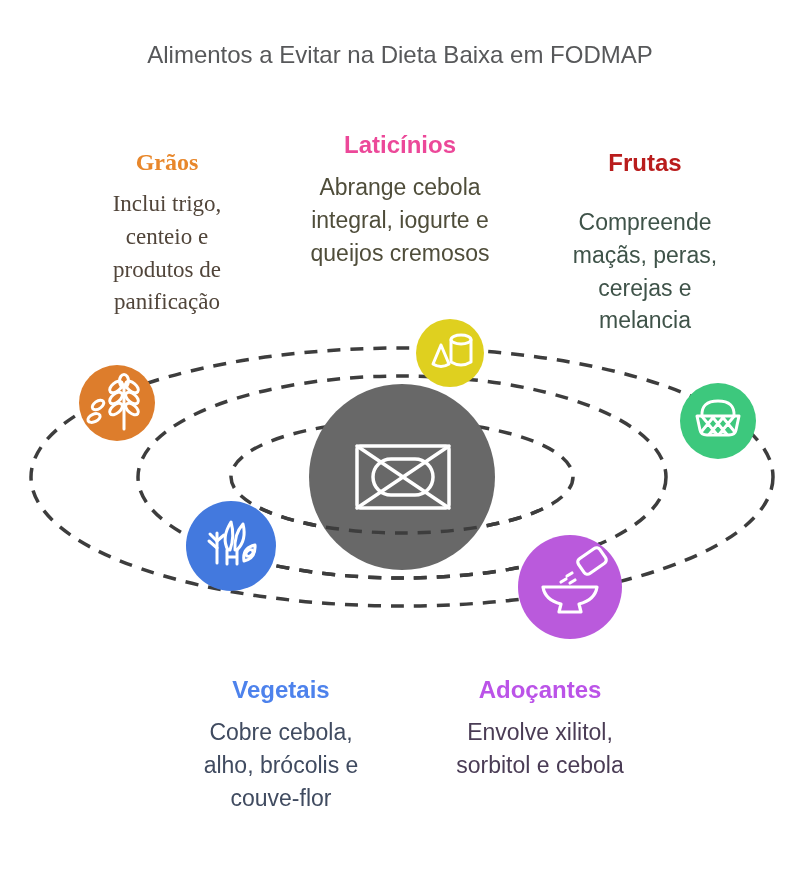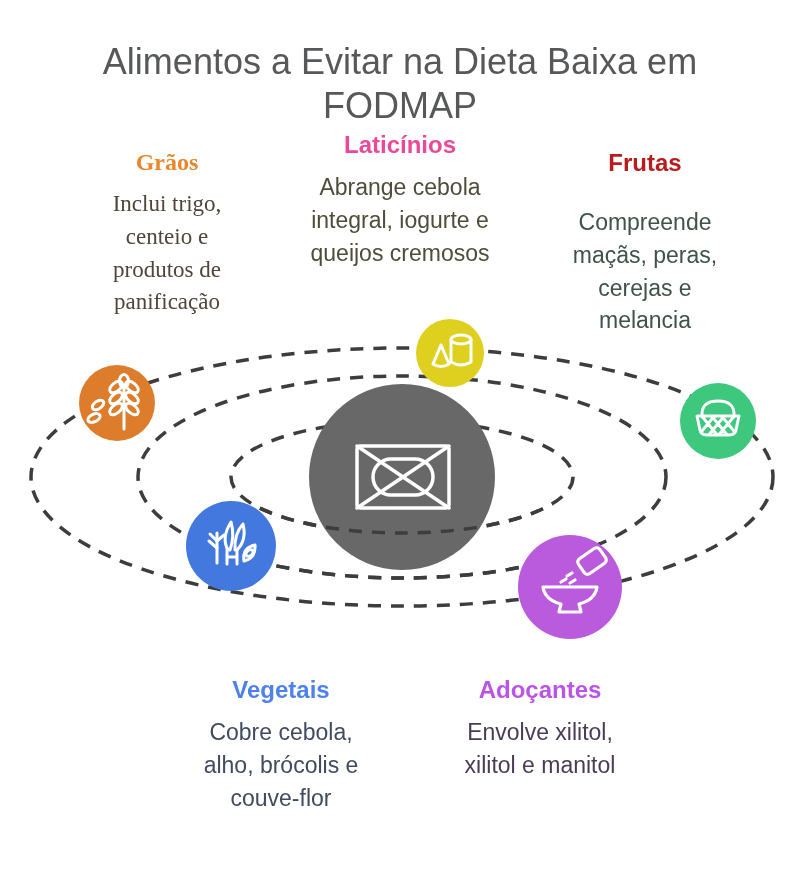--- a/index.html
+++ b/index.html
@@ -2,21 +2,21 @@
 <html><head>
 <meta charset="utf-8">
 <style>
   html,body{margin:0;padding:0;background:#ffffff;}
   .canvas{
     position:relative;width:800px;height:877px;background:#ffffff;
     font-family:"Liberation Sans", sans-serif;overflow:hidden;
   }
   .title{
     position:absolute;top:40px;left:50%;transform:translateX(-50%);
-    width:700px;text-align:center;font-size:36px;font-weight:400;
+    width:700px;text-align:center;font-size:24px;font-weight:400;
     line-height:1.22;margin:0;
   }
   .cat{position:absolute;text-align:center;}
   .cat h2{font-size:24px;font-weight:700;margin:0 0 11px 0;line-height:1.2;}
   .cat p{font-size:23px;font-weight:400;line-height:1.43;margin:0;white-space:pre-line;}
   #cat-graos      {left:77px;  top:148px; width:180px;font-family:Liberation Serif, serif;}
   #cat-laticinios {left:275px; top:131px; width:250px;}
   #cat-frutas     {left:540px; top:149px; width:210px;}
   #cat-vegetais   {left:166px; top:676px; width:230px;}
   #cat-adocantes  {left:410px; top:676px; width:260px;}
@@ -55,21 +55,21 @@
   <section class="cat" id="cat-vegetais">
     <h2 style="color: rgb(77, 130, 236);">Vegetais</h2>
     <p style="color: rgb(64, 75, 96);">Cobre cebola,
 alho, brócolis e
 couve-flor</p>
   </section>
 
   <section class="cat" id="cat-adocantes">
     <h2 style="color: rgb(187, 83, 232);">Adoçantes</h2>
     <p style="color: rgb(74, 60, 85);">Envolve xilitol,
-xilitol e manitol</p>
+sorbitol e cebola</p>
   </section>
 
   <svg class="diagram" width="800" height="877" viewBox="0 0 800 877">
     <defs>
       <clipPath id="frontArcs">
           <rect x="200" y="505" width="400" height="110"></rect>
         </clipPath>
       <clipPath id="basketBowl">
         <path d="M697,416 L700,430 Q701,435 707,435 L729,435 Q735,435 736,430 L739,416 Z"></path>
       </clipPath>

